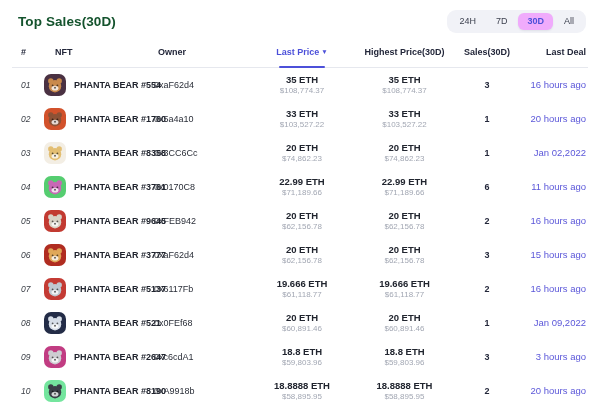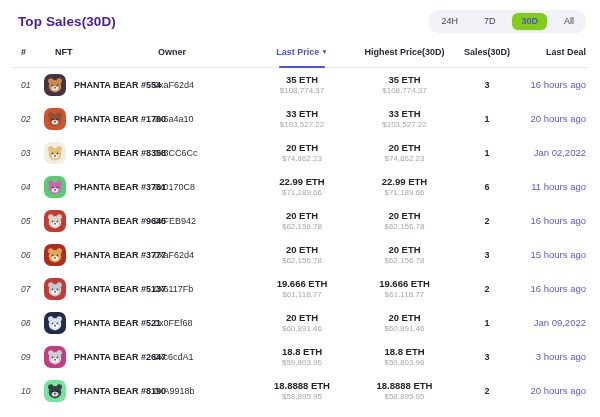--- a/index.html
+++ b/index.html
@@ -1,25 +1,25 @@
 <!DOCTYPE html>
 <html><head>
 <meta charset="utf-8">
 <style>
   * { margin:0; padding:0; box-sizing:border-box; }
   html,body { width:600px; height:417px; background:#ffffff; font-family:"Liberation Sans", sans-serif; overflow:hidden; }
   .page { width:600px; height:417px; padding:0 12px; }
 
   
   .topbar { display:flex; justify-content:space-between; align-items:center; padding:10px 2px 4px 6px; }
-  .page-title { font-size:13.5px; font-weight:700; color:#4c1d95; letter-spacing:.1px; }
-  .filter-group { background:#f1f2f7; border-radius:9px; padding:3px; display:flex; gap:8px; }
+  .page-title { font-size:13.5px; font-weight:700; color:#14532d; letter-spacing:.1px; }
+  .filter-group { background:#f1f2f7; border-radius:9px; padding:3px; display:flex; gap:2px; }
   .filter-btn { border:none; background:transparent; font-family:inherit; font-size:9px; font-weight:500;
                 color:#3e4250; padding:4px 9px; border-radius:6px; cursor:pointer; line-height:1; }
-  .filter-btn.active { background:#84cc16; color:#4c50d9; font-weight:700; box-shadow:0 1px 2px rgba(30,35,60,.08); }
+  .filter-btn.active { background:#f0abfc; color:#4c50d9; font-weight:700; box-shadow:0 1px 2px rgba(30,35,60,.08); }
 
   
   .grid-cols { display:grid; grid-template-columns:30px 112px 98px 100px 105px 60px 71px; }
   .thead { align-items:end; border-bottom:1px solid #e6e8ee; padding:10px 0 9px; font-size:9px; font-weight:600; color:#23273a; }
   .th { line-height:1.2; }
   .th-rank { padding-left:9px; }
   .th-nft { padding-left:13px; }
   .th-owner { padding-left:4px; }
   .th-center { text-align:center; }
   .th-right { text-align:right; padding-right:2px; }

